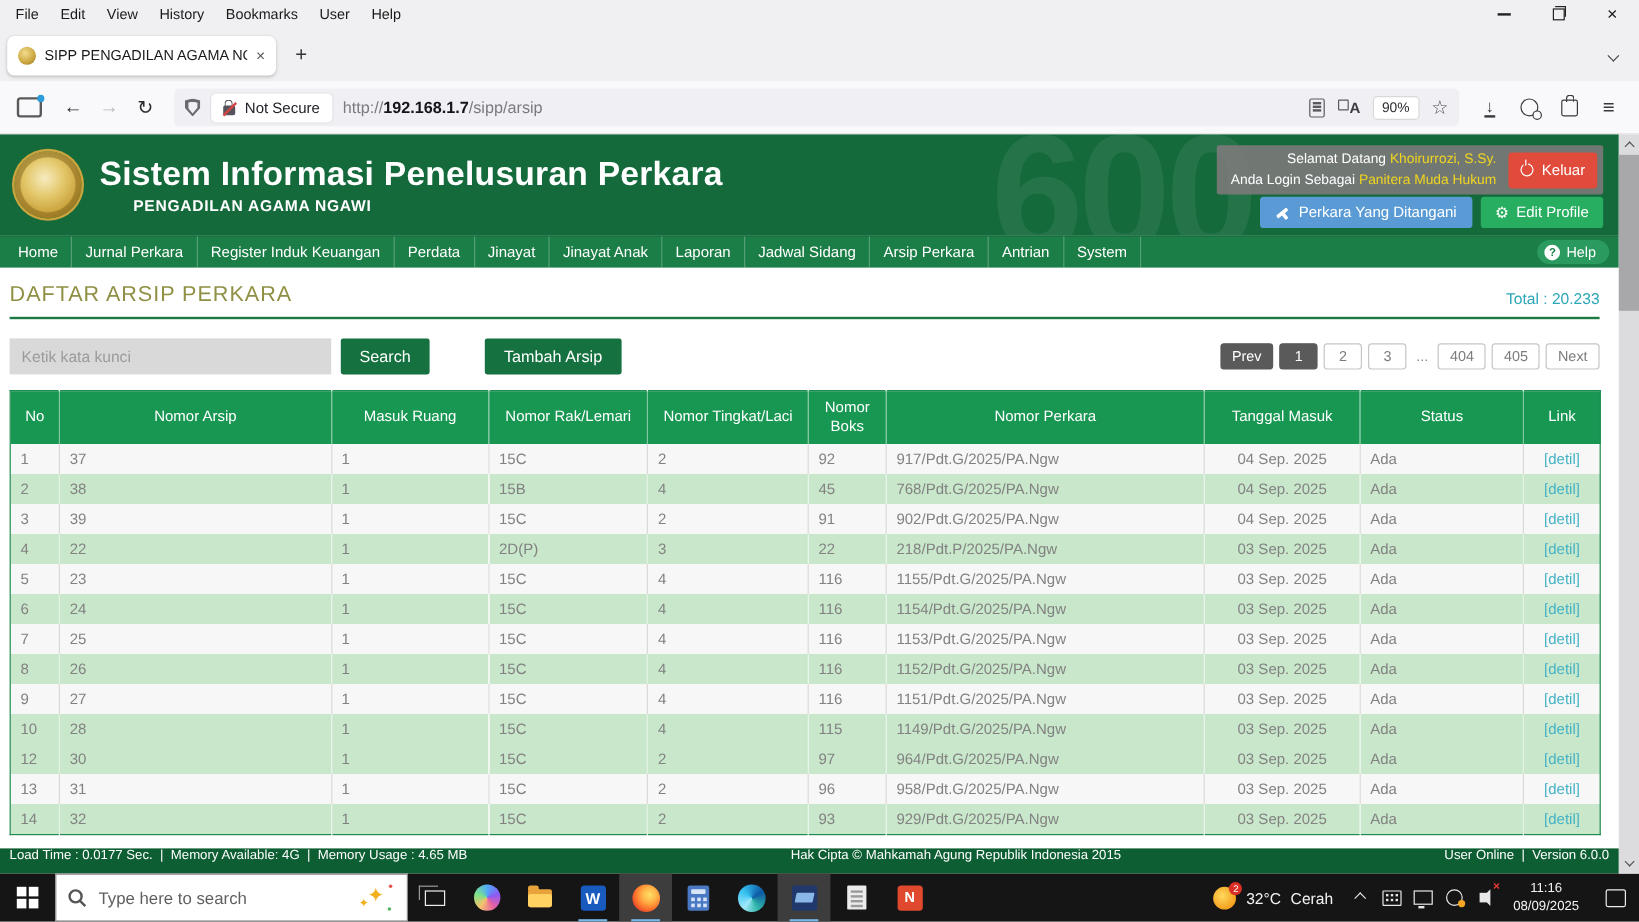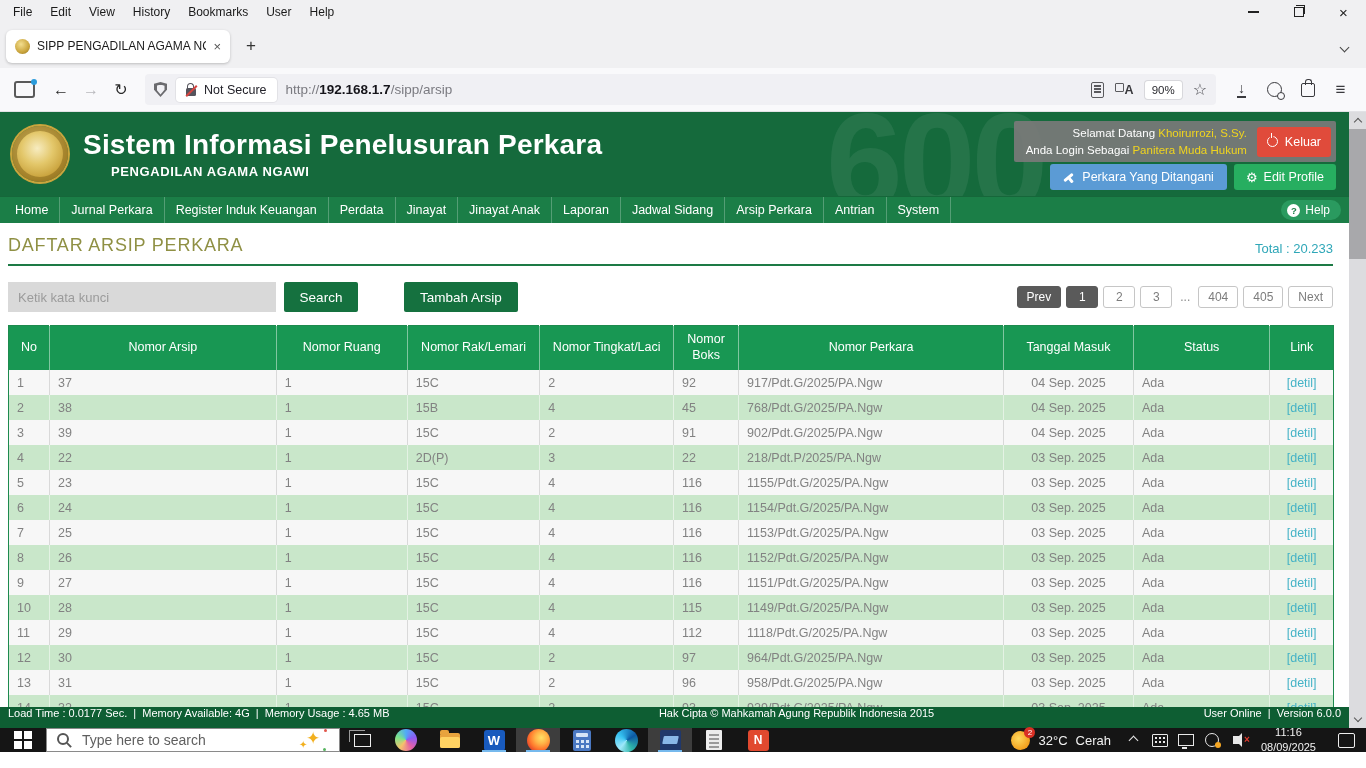--- a/index.html
+++ b/index.html
@@ -125,21 +125,21 @@
   .arsip-table td.c9 { text-align:center; color:#45b3c6; cursor:pointer; }
   col.w0{width:3.1%} col.w1{width:17.1%} col.w2{width:9.9%} col.w3{width:10.0%} col.w4{width:10.1%}
   col.w5{width:4.9%} col.w6{width:20.0%} col.w7{width:9.8%} col.w8{width:10.3%} col.w9{width:4.8%}
 
   
   .footer { height:21px; background:#0e5e33; color:#fff; font-size:11px; display:flex; padding:0 8px; flex:none; }
   .f-left, .f-right { white-space:pre; }
   .f-center { flex:1; text-align:center; }
 
   
-  .taskbar { height:24px; background:#151515; display:flex; align-items:stretch; color:#fff; flex:none; }
+  .taskbar { height:40px; background:#151515; display:flex; align-items:stretch; color:#fff; flex:none; }
   .tb-start { width:46px; display:flex; align-items:center; justify-content:center; cursor:pointer; }
   .winlogo { display:grid; grid-template-columns:8px 8px; grid-template-rows:8px 8px; gap:1.5px; }
   .winlogo i { background:#fff; }
   .tb-search { width:272px; background:#fff; display:flex; align-items:center; gap:10px; padding:0 10px; border:1px solid #8a8a8a; cursor:text; }
   .mag { position:relative; width:15px; height:15px; flex:none; }
   .mag::before { content:''; position:absolute; width:8px; height:8px; border:2px solid #555; border-radius:50%; left:0; top:0; }
   .mag::after { content:''; position:absolute; width:6px; height:2px; background:#555; transform:rotate(45deg); left:9px; top:11px; }
   .tb-search-text { color:#5f5f5f; font-size:14px; flex:1; white-space:nowrap; }
   .sparkles { position:relative; width:30px; height:26px; flex:none; }
   .sp1 { position:absolute; color:#f2b01e; font-size:17px; left:7px; top:1px; }
@@ -337,21 +337,21 @@
             <col class="w5">
               <col class="w6">
               <col class="w7">
               <col class="w8">
               <col class="w9">
           </colgroup>
           <thead>
               <tr id="thead-row">
                 <th class="c0">No</th>
                 <th class="c1">Nomor Arsip</th>
-                <th class="c2">Nomor Ruang</th>
+                <th class="c2">Masuk Ruang</th>
                 <th class="c3">Nomor Rak/Lemari</th>
                 <th class="c4">Nomor Tingkat/Laci</th>
                 <th class="c5">Nomor Boks</th>
                 <th class="c6">Nomor Perkara</th>
                 <th class="c7">Tanggal Masuk</th>
                 <th class="c8">Status</th>
                 <th class="c9">Link</th>
               </tr>
             </thead>
           <tbody id="tbody">
@@ -464,32 +464,20 @@
                 <td class="c9">[detil]</td>
               </tr>
               <tr class="alt">
                 <td class="c0">10</td>
                 <td class="c1">28</td>
                 <td class="c2">1</td>
                 <td class="c3">15C</td>
                 <td class="c4">4</td>
                 <td class="c5">115</td>
                 <td class="c6">1149/Pdt.G/2025/PA.Ngw</td>
-                <td class="c7">03 Sep. 2025</td>
-                <td class="c8">Ada</td>
-                <td class="c9">[detil]</td>
-              </tr>
-              <tr>
-                <td class="c0">11</td>
-                <td class="c1">29</td>
-                <td class="c2">1</td>
-                <td class="c3">15C</td>
-                <td class="c4">4</td>
-                <td class="c5">112</td>
-                <td class="c6">1118/Pdt.G/2025/PA.Ngw</td>
                 <td class="c7">03 Sep. 2025</td>
                 <td class="c8">Ada</td>
                 <td class="c9">[detil]</td>
               </tr>
               <tr class="alt">
                 <td class="c0">12</td>
                 <td class="c1">30</td>
                 <td class="c2">1</td>
                 <td class="c3">15C</td>
                 <td class="c4">2</td>

